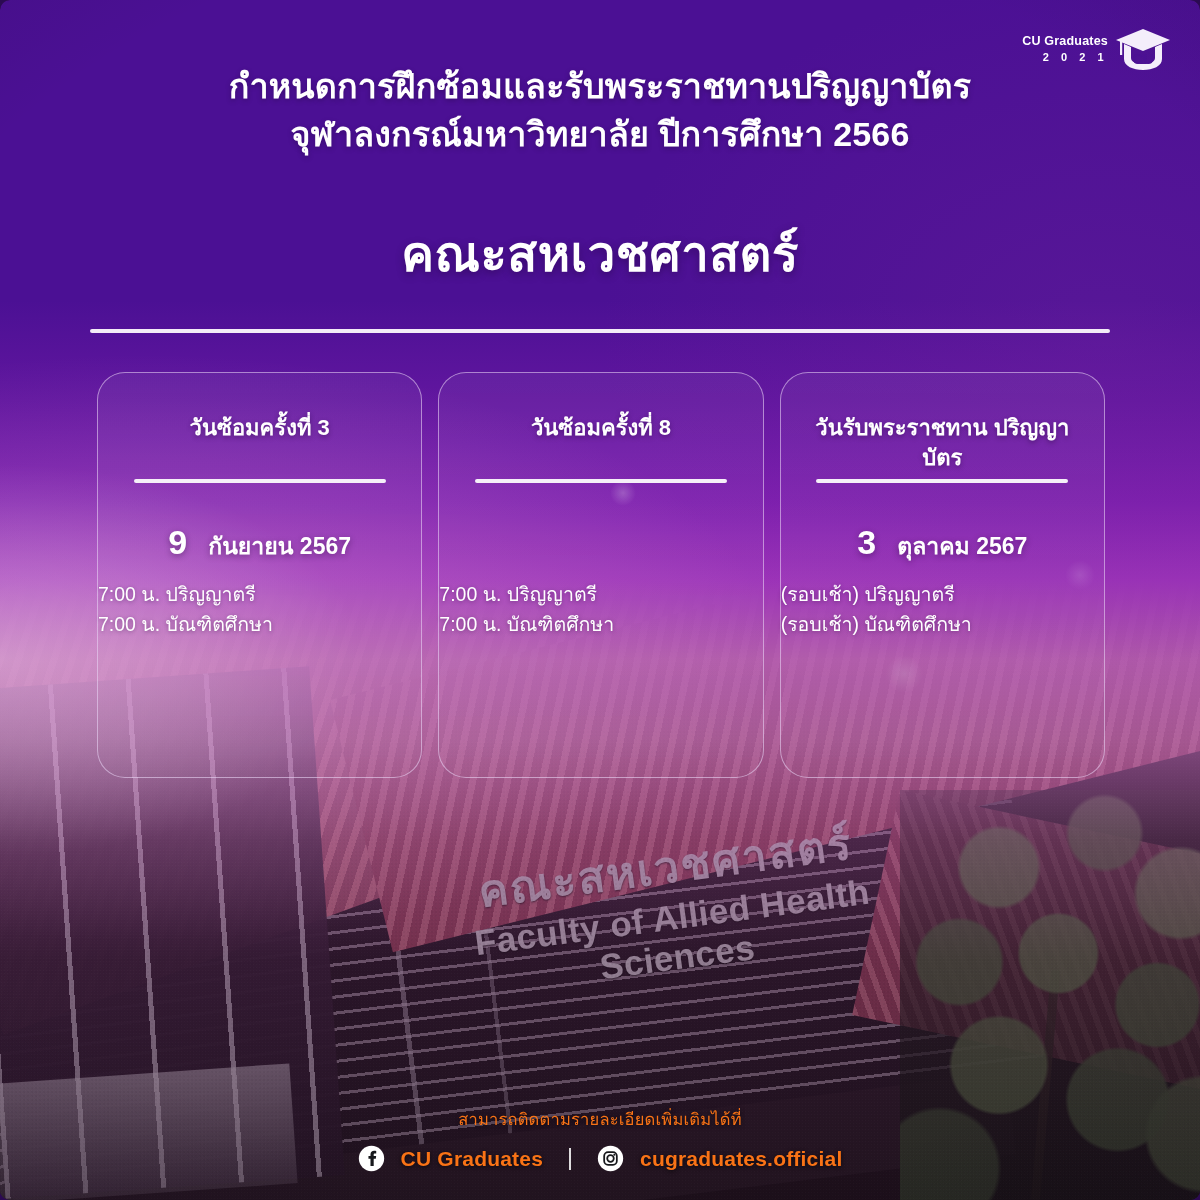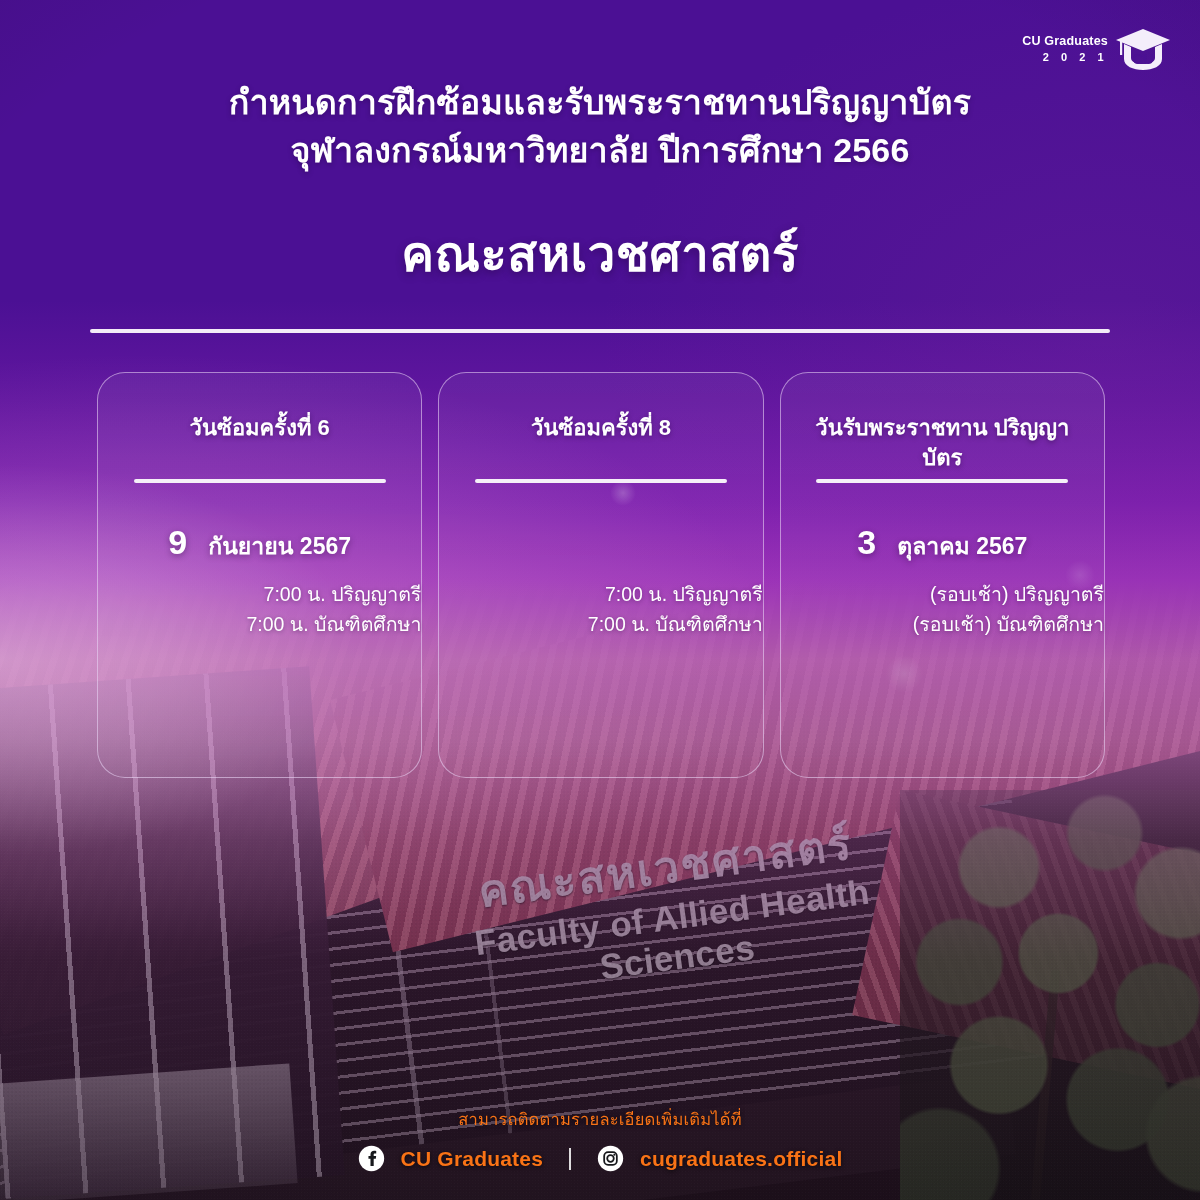--- a/index.html
+++ b/index.html
@@ -2,21 +2,21 @@
 <html><head>
 <meta charset="utf-8">
 <style>
   * { margin:0; padding:0; box-sizing:border-box; }
   html,body { width:1200px; height:1200px; }
   body {
     font-family:"Liberation Sans","DejaVu Sans",sans-serif;
     background:#2b0a52; overflow:hidden;
   }
 
-  #poster { position:relative; width:1200px; height:1200px; overflow:hidden; }
+  #poster { position:relative; width:1200px; height:1200px; overflow:hidden;border-radius:10px; }
 
   
   .photo { position:absolute; inset:0; overflow:hidden; background:#1a1016; }
 
   
   .facade {
     position:absolute; left:-40px; top:760px; width:1000px; height:520px;
     background:#241820;
     transform:rotate(-7deg); transform-origin:left top;
   }
@@ -145,21 +145,21 @@
   
   .logo {
     position:absolute; right:28px; top:26px; display:flex; align-items:center; gap:6px;
   }
   .logo-text { text-align:right; color:#fff; line-height:1.15; }
   .logo-name { font-size:12.5px; font-weight:700; letter-spacing:.2px; }
   .logo-year { font-size:11px; font-weight:700; letter-spacing:4.5px; margin-top:2px; }
   .logo-mark { width:58px; height:46px; }
 
   .title-block {
-    position:absolute; top:78px; left:0; width:1200px; text-align:center;
+    position:absolute; top:62px; left:0; width:1200px; text-align:center;
     color:#fff;
   }
   .title-l1, .title-l2 {
     font-size:34px; font-weight:700; line-height:1.42; letter-spacing:.2px;
     text-shadow:0 2px 5px rgba(30,0,50,.35);
   }
   .faculty {
     position:absolute; top:215px; left:0; width:1200px; text-align:center;
     color:#fff; font-size:49px; font-weight:700; letter-spacing:.5px;
     text-shadow:0 3px 9px rgba(30,0,50,.42);
@@ -192,21 +192,21 @@
     position:absolute; top:106px; left:11%; width:78%; height:4px;
     background:#f5f0f8; border-radius:2px;
   }
   .card-date {
     position:absolute; top:150px; left:0; width:100%; text-align:center;
     white-space:nowrap; text-shadow:0 2px 6px rgba(30,0,50,.42);
   }
   .date-day { font-size:34px; font-weight:700; }
   .date-rest { font-size:23px; font-weight:600; margin-left:21px; }
   .card-lines {
-    position:absolute; top:206px; left:0; width:100%; text-align:right;
+    position:absolute; top:206px; left:0; width:100%; text-align:left;
   }
   .card-line {
     font-size:19.5px; font-weight:400; line-height:1.55; white-space:nowrap;
     text-shadow:0 1px 4px rgba(30,0,50,.4);
   }
 
   
   .footer {
     position:absolute; left:0; bottom:28px; width:1200px; text-align:center; color:#f97316;
   }
@@ -274,21 +274,21 @@
   <div class="title-block">
     <div class="title-l1">กำหนดการฝึกซ้อมและรับพระราชทานปริญญาบัตร</div>
     <div class="title-l2">จุฬาลงกรณ์มหาวิทยาลัย ปีการศึกษา 2566</div>
   </div>
   <div class="faculty">คณะสหเวชศาสตร์</div>
   <div class="hr-main"></div>
 
   <div class="cards">
 
     <div class="card">
-      <div class="card-title">วันซ้อมครั้งที่ 6</div>
+      <div class="card-title">วันซ้อมครั้งที่ 3</div>
       <div class="card-hr"></div>
       <div class="card-date">
         <span class="date-day">9</span><span class="date-rest">กันยายน 2567</span>
       </div>
       <div class="card-lines">
         <div class="card-line">7:00 น. ปริญญาตรี</div>
         <div class="card-line">7:00 น. บัณฑิตศึกษา</div>
       </div>
     </div>
 

